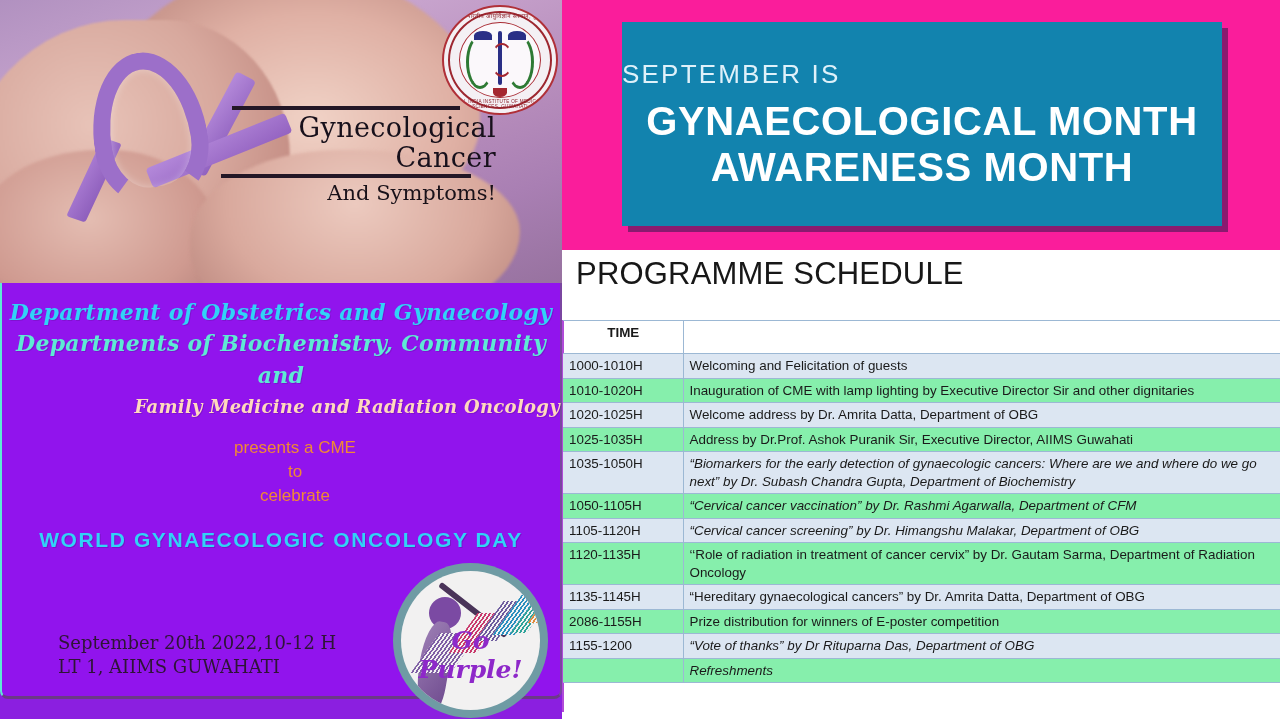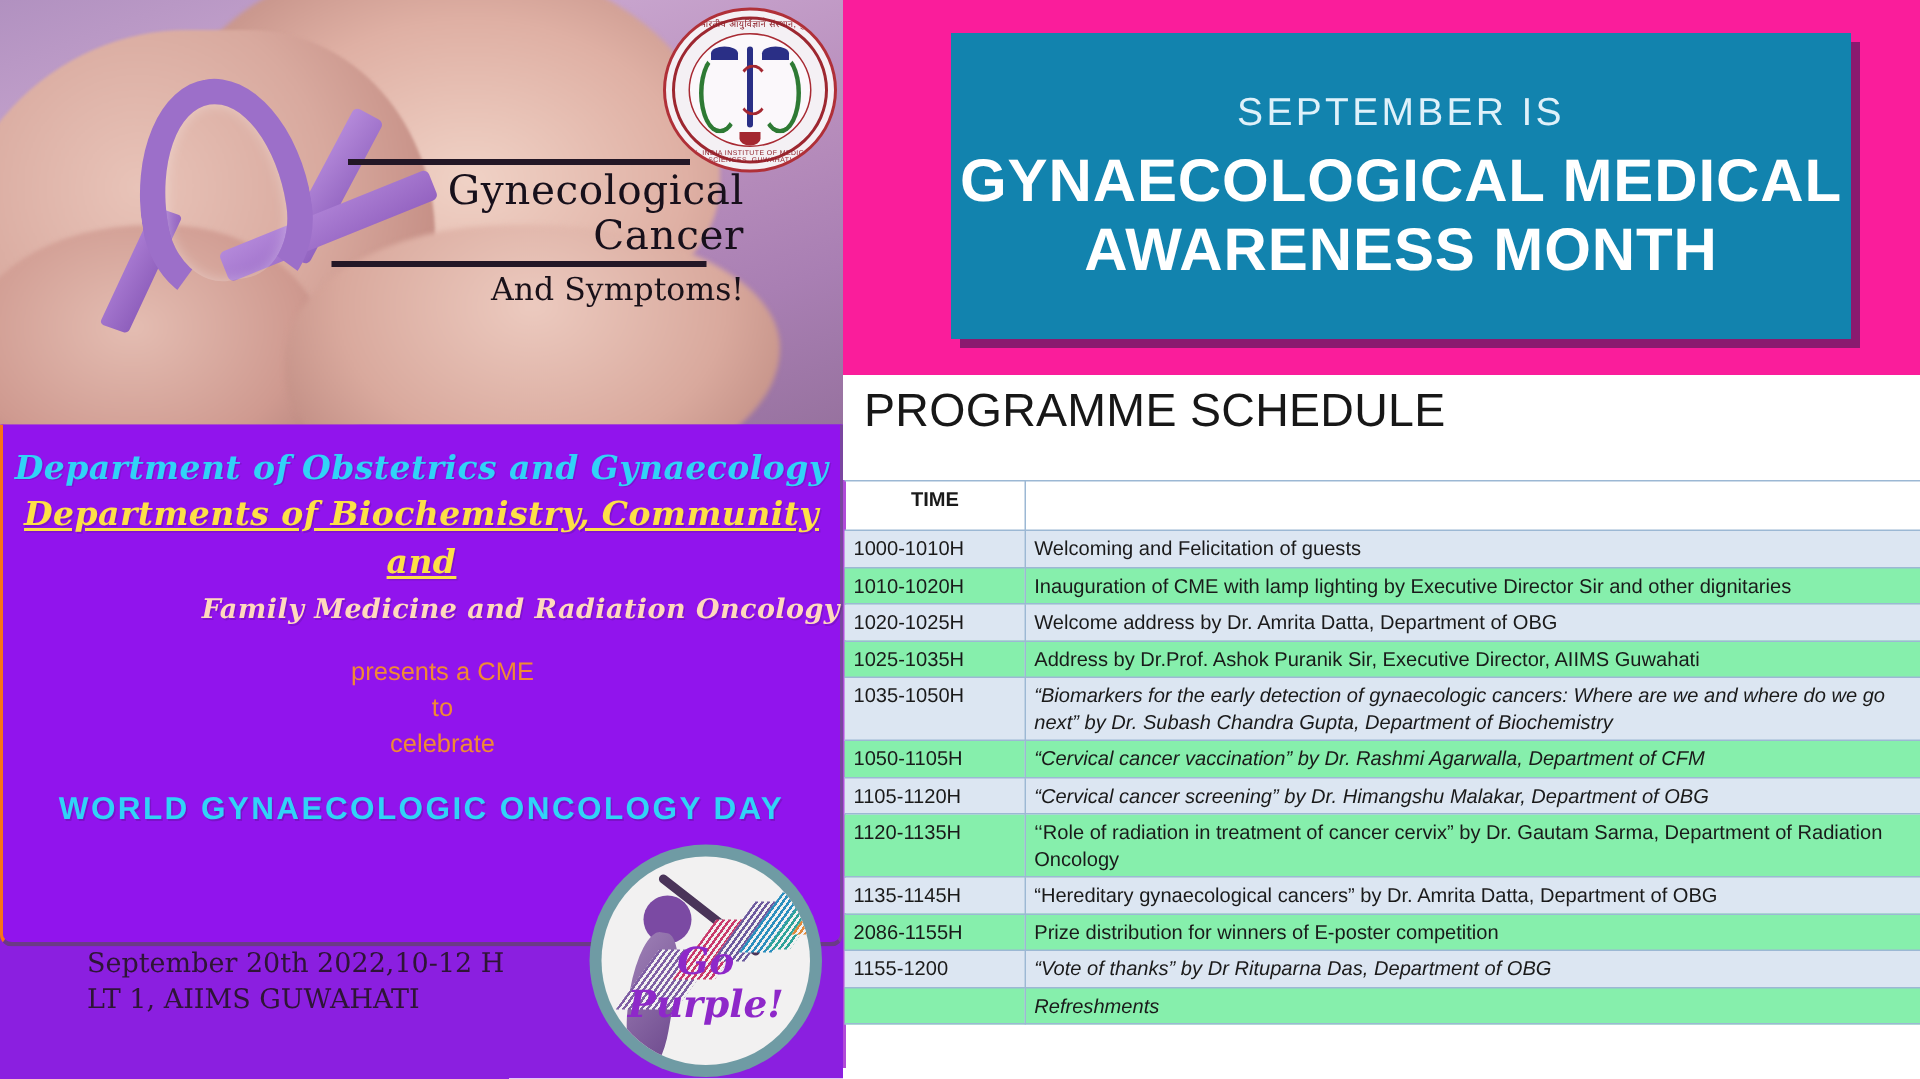--- a/index.html
+++ b/index.html
@@ -53,28 +53,28 @@
   #aiims-logo .wreathR{right:22px;border-left-color:transparent;border-top-color:transparent;}
   #aiims-logo .caduceus{position:absolute;left:50%;top:24px;width:4px;height:54px;margin-left:-2px;background:#2a2f86;border-radius:2px;}
   #aiims-logo .wingL,#aiims-logo .wingR{position:absolute;top:24px;width:18px;height:9px;background:#2a2f86;border-radius:50% 50% 0 0;}
   #aiims-logo .wingL{left:30px;}
   #aiims-logo .wingR{right:30px;}
   #aiims-logo .snake{position:absolute;left:50%;top:36px;margin-left:-9px;width:18px;height:30px;
      border:2.5px solid #a42730;border-radius:50%;border-left-color:transparent;border-right-color:transparent;}
   #aiims-logo .bowl{position:absolute;left:50%;margin-left:-7px;bottom:16px;width:14px;height:9px;background:#a42730;border-radius:0 0 50% 50%;}
 
   
-  #poster-info{position:absolute;left:0;top:283px;width:562px;height:348px;background:#9114ed;
-     border-bottom:3px solid #6b3a86;border-left:2px solid #f97316;border-right:2px solid #7a46a0;
+  #poster-info{position:absolute;left:0;top:283px;width:562px;height:416px;background:#9114ed;
+     border-bottom:3px solid #6b3a86;border-left:2px solid #5eead4;border-right:2px solid #7a46a0;
      border-bottom-left-radius:8px;border-bottom-right-radius:8px;box-sizing:border-box;}
   .script{font-family:"DejaVu Serif",serif;font-style:italic;font-weight:bold;text-align:center;
      letter-spacing:.3px;text-shadow:1px 1px 0 rgba(0,0,0,.12);}
   #dept-line{color:#31d3f7;font-size:22px;line-height:30px;padding-top:14px;}
   #collab-line{color:#ffd9bd;font-size:21px;line-height:31px;}
-  #depts-line{color:#fde047;font-size:22px;line-height:32px;text-decoration:underline;}
+  #depts-line{color:#5eead4;font-size:22px;line-height:32px;}
   #presents-block{text-align:center;color:#f08a33;font-size:17px;line-height:24px;margin-top:13px;font-family:"Liberation Sans",sans-serif;padding-left:28px;}
   #wgod{text-align:center;color:#31d3f7;font-size:21px;font-weight:bold;letter-spacing:1.6px;margin-top:20px;
      font-family:"Liberation Sans",sans-serif;text-shadow:1px 1px 0 rgba(0,0,0,.15);}
   #venue{position:absolute;left:56px;top:348px;color:#2e1536;font-family:"DejaVu Serif",serif;font-size:18px;line-height:24px;}
 
   
   #go-purple{position:absolute;left:393px;top:563px;width:155px;height:155px;border-radius:50%;
      background:#6f9ba4;overflow:hidden;}
   #go-purple .inner{position:absolute;inset:8px;border-radius:50%;background:#f2f1f1;overflow:hidden;}
   #go-purple .head{position:absolute;left:28px;top:26px;width:32px;height:32px;border-radius:50%;background:#7b4aa3;}
@@ -87,22 +87,22 @@
   #go-purple .s3{left:88px;top:30px;width:22px;background:repeating-linear-gradient(90deg,#6d5b9e 0 2px,#f2f1f1 2px 4px);}
   #go-purple .s4{left:106px;top:24px;width:22px;background:repeating-linear-gradient(90deg,#2b8fbe 0 2px,#f2f1f1 2px 4px);}
   #go-purple .s5{left:124px;top:22px;width:16px;background:repeating-linear-gradient(90deg,#2fa39a 0 2px,#f2f1f1 2px 4px);}
   #go-purple .s6{left:136px;top:26px;width:12px;height:26px;background:repeating-linear-gradient(90deg,#e08a3a 0 2px,#f2f1f1 2px 4px);}
   #go-purple .gp-text{position:absolute;left:0;right:0;bottom:26px;text-align:center;color:#8e28c9;
      font-family:"DejaVu Serif",serif;font-style:italic;font-weight:bold;font-size:25px;}
 
   
   #right-panel{position:absolute;left:562px;top:0;width:718px;height:719px;background:#ffffff;}
   #pink-band{position:absolute;left:0;top:0;width:718px;height:250px;background:#fa1d9b;}
-  #teal-box{position:absolute;left:72px;top:22px;width:600px;height:204px;background:#1283ae;
-     box-shadow:6px 6px 0 rgba(46,24,74,.55);display:flex;flex-direction:column;align-items:center;justify-content:center;}
+  #teal-box{position:absolute;left:60px;top:22px;width:600px;height:204px;background:#1283ae;
+     box-shadow:6px 6px 0 rgba(46,24,74,.55);display:flex;flex-direction:column;justify-content:center;}
   #teal-box .l1{color:#dff1fa;font-size:26px;letter-spacing:2.2px;font-weight:normal;margin-bottom:8px;}
   #teal-box .l2{color:#ffffff;font-size:40px;font-weight:bold;letter-spacing:.6px;line-height:46px;text-align:center;}
   #prog-title{position:absolute;left:14px;top:256px;font-size:31px;color:#171717;letter-spacing:.2px;}
 
   #sched-wrap{position:absolute;left:1px;top:320px;width:717px;}
   table#schedule{border-collapse:collapse;width:724px;table-layout:fixed;font-size:13.4px;color:#1a1a1a;}
   table#schedule col.c1{width:120px;}
   table#schedule th,table#schedule td{padding:3px 5px 3px 6px;vertical-align:top;line-height:17.5px;
      border-top:1px solid #9cb8d4;border-bottom:1px solid #9cb8d4;}
   table#schedule th{text-align:center;font-weight:bold;height:26px;}
@@ -187,21 +187,21 @@
         <div class="gp-text">Go Purple!</div>
       </div>
     </div>
   </div>
 
   <div id="right-panel">
 
     <div id="pink-band">
       <div id="teal-box">
         <div class="l1">SEPTEMBER IS</div>
-        <div class="l2">GYNAECOLOGICAL MEDICAL</div>
+        <div class="l2">GYNAECOLOGICAL MONTH</div>
         <div class="l2">AWARENESS MONTH</div>
       </div>
     </div>
 
     <div id="prog-title">PROGRAMME SCHEDULE</div>
 
     <div id="tbl-left-edge"></div>
 
     <div id="sched-wrap">
       <table id="schedule">

